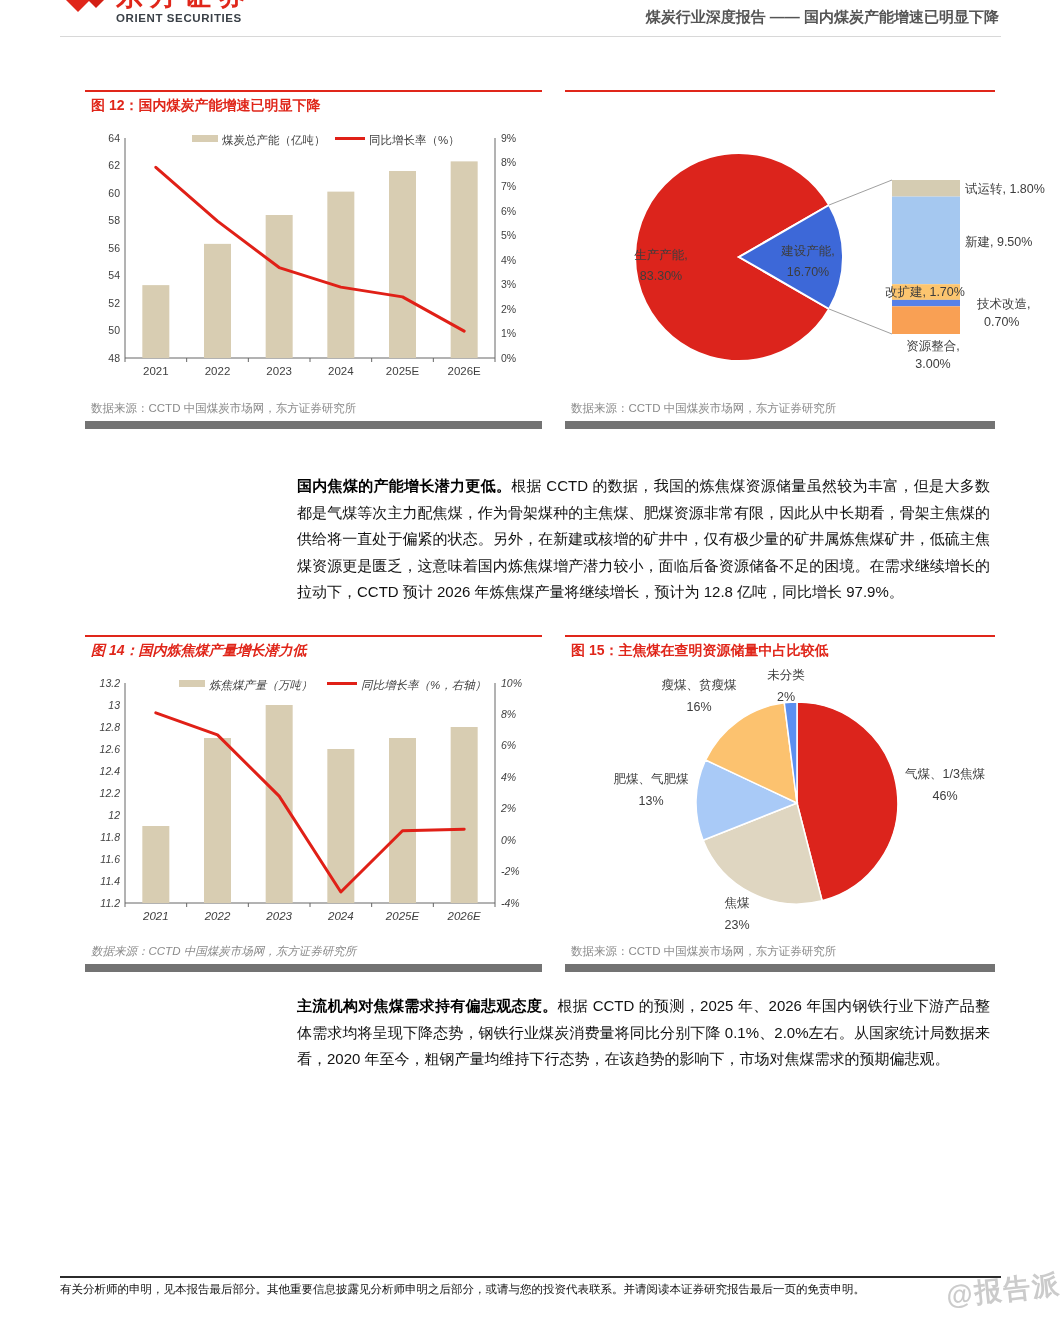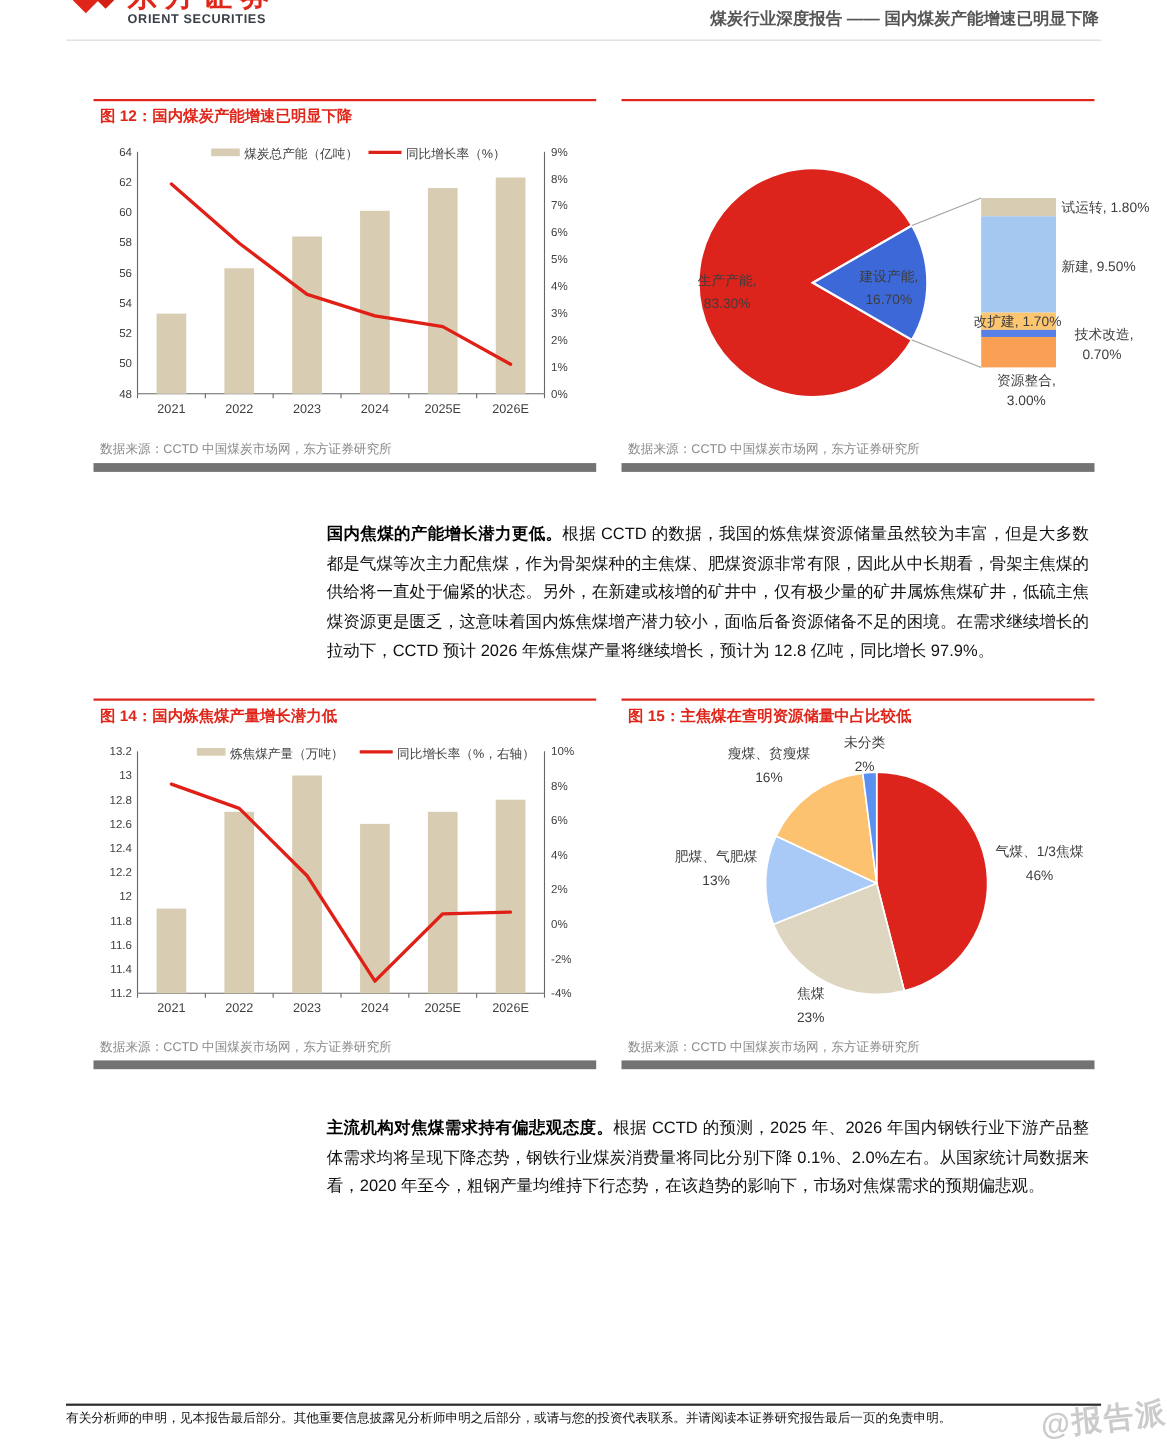--- a/index.html
+++ b/index.html
@@ -130,21 +130,21 @@
         <text x="410" y="190" class="plab" text-anchor="start">技术改造,</text>
         <text x="417" y="208" class="plab" text-anchor="start">0.70%</text>
         <text x="366" y="232" class="plab" text-anchor="middle">资源整合,</text>
         <text x="366" y="250" class="plab" text-anchor="middle">3.00%</text>
       </svg>
     <div class="fig-source">数据来源：CCTD 中国煤炭市场网，东方证券研究所</div>
   </div>
 
   <p class="para" style="top:458px;"><b>国内焦煤的产能增长潜力更低。</b><span>根据 CCTD 的数据，我国的炼焦煤资源储量虽然较为丰富，但是大多数都是气煤等次主力配焦煤，作为骨架煤种的主焦煤、肥煤资源非常有限，因此从中长期看，骨架主焦煤的供给将一直处于偏紧的状态。另外，在新建或核增的矿井中，仅有极少量的矿井属炼焦煤矿井，低硫主焦煤资源更是匮乏，这意味着国内炼焦煤增产潜力较小，面临后备资源储备不足的困境。在需求继续增长的拉动下，CCTD 预计 2026 年炼焦煤产量将继续增长，预计为 12.8 亿吨，同比增长 97.9%。</span></p>
 
-  <div class="fig" style="left:85px;top:635px;width:457px;height:327px;">
+  <div class="fig" style="left:85px;top:635px;width:457px;height:327px;font-style:italic;">
     <div class="fig-title">图 14：国内炼焦煤产量增长潜力低</div>
     <svg class="chart" width="449" height="266">
         <line x1="38" y1="20" x2="38" y2="240" stroke="#666" stroke-width="1"></line>
         <line x1="408" y1="20" x2="408" y2="240" stroke="#666" stroke-width="1"></line>
         <line x1="38" y1="240" x2="408" y2="240" stroke="#666" stroke-width="1"></line>
         <text x="33" y="243.5" class="tick" text-anchor="end">11.2</text>
         <text x="33" y="221.50000000000009" class="tick" text-anchor="end">11.4</text>
         <text x="33" y="199.50000000000017" class="tick" text-anchor="end">11.6</text>
         <text x="33" y="177.50000000000023" class="tick" text-anchor="end">11.8</text>
         <text x="33" y="155.5000000000003" class="tick" text-anchor="end">12</text>
@@ -205,19 +205,19 @@
         <text x="84" y="120" class="plab" text-anchor="middle">肥煤、气肥煤</text>
         <text x="84" y="142" class="plab" text-anchor="middle">13%</text>
         <text x="132" y="26" class="plab" text-anchor="middle">瘦煤、贫瘦煤</text>
         <text x="132" y="48" class="plab" text-anchor="middle">16%</text>
         <text x="219" y="16" class="plab" text-anchor="middle">未分类</text>
         <text x="219" y="38" class="plab" text-anchor="middle">2%</text>
       </svg>
     <div class="fig-source">数据来源：CCTD 中国煤炭市场网，东方证券研究所</div>
   </div>
 
-  <p class="para" style="top:998px;"><b>主流机构对焦煤需求持有偏悲观态度。</b><span>根据 CCTD 的预测，2025 年、2026 年国内钢铁行业下游产品整体需求均将呈现下降态势，钢铁行业煤炭消费量将同比分别下降 0.1%、2.0%左右。从国家统计局数据来看，2020 年至今，粗钢产量均维持下行态势，在该趋势的影响下，市场对焦煤需求的预期偏悲观。</span></p>
+  <p class="para" style="top:978px;"><b>主流机构对焦煤需求持有偏悲观态度。</b><span>根据 CCTD 的预测，2025 年、2026 年国内钢铁行业下游产品整体需求均将呈现下降态势，钢铁行业煤炭消费量将同比分别下降 0.1%、2.0%左右。从国家统计局数据来看，2020 年至今，粗钢产量均维持下行态势，在该趋势的影响下，市场对焦煤需求的预期偏悲观。</span></p>
 
   <div class="footer-rule"></div>
   <div class="footer-text">有关分析师的申明，见本报告最后部分。其他重要信息披露见分析师申明之后部分，或请与您的投资代表联系。并请阅读本证券研究报告最后一页的免责申明。</div>
   <div class="watermark">@报告派</div>
 
 </div>
 
 </body></html>

